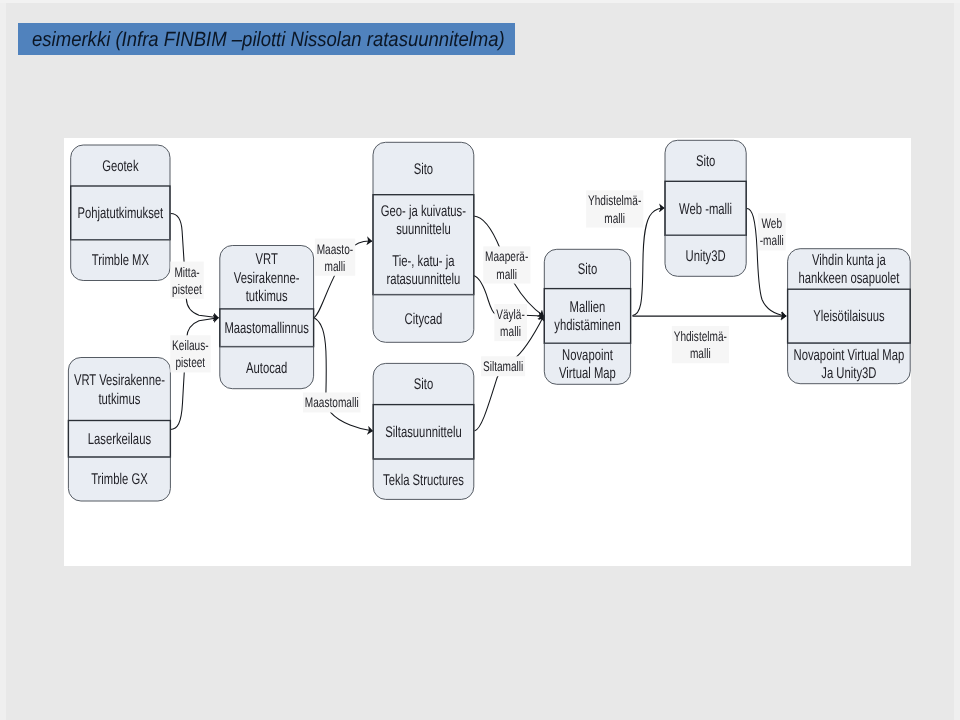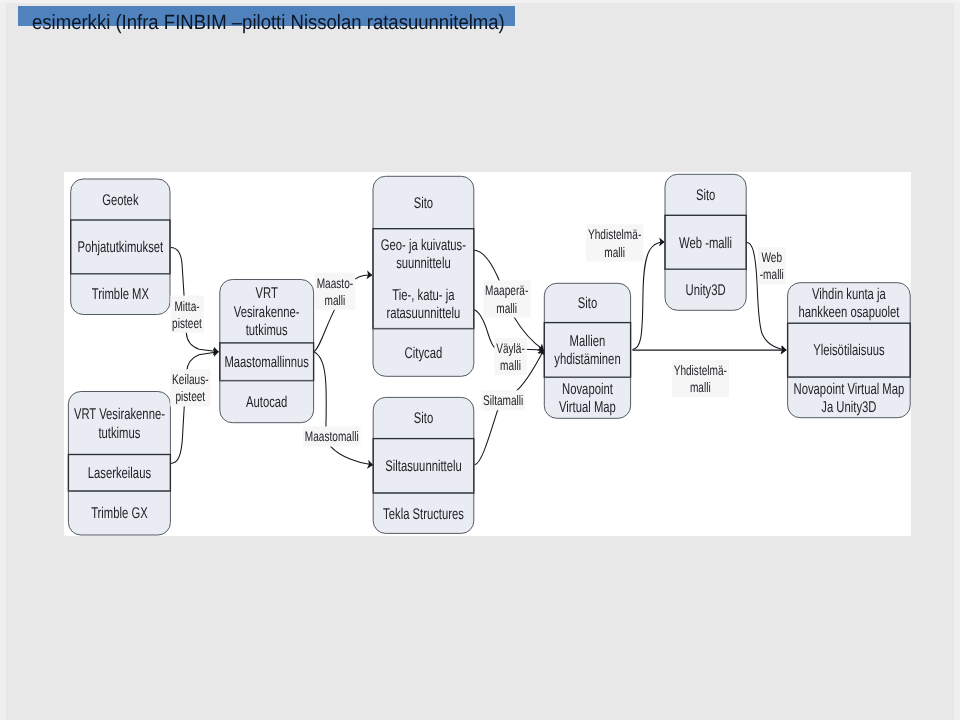--- a/index.html
+++ b/index.html
@@ -1,24 +1,24 @@
 <!DOCTYPE html>
 <html><head>
 <meta charset="utf-8">
 <style>
   html,body{margin:0;padding:0;}
   body{width:960px;height:720px;background:#e8e8e8;font-family:"Liberation Sans",sans-serif;
     overflow:hidden;-webkit-font-smoothing:antialiased;}
   #page-edge-left{position:absolute;left:0;top:0;width:6px;height:720px;background:#efefef;}
   #page-edge-right{position:absolute;left:954px;top:0;width:6px;height:720px;background:#efefef;}
   #page-edge-top{position:absolute;left:0;top:0;width:960px;height:3px;background:#f2f2f2;}
-  #title-bar{position:absolute;left:18px;top:6px;width:497px;height:20px;background:#5082bd;}
+  #title-bar{position:absolute;left:18px;top:23px;width:497px;height:32px;background:#5082bd;font-style:italic;}
   #title-text{position:absolute;left:14px;top:7px;font-size:20.6px;font-weight:normal;
     color:#0b1625;white-space:nowrap;transform:scaleX(0.9);transform-origin:0 0;line-height:1;}
-  #canvas{position:absolute;left:64px;top:138px;width:847px;height:364px;background:#fff;margin-top:34px;}
+  #canvas{position:absolute;left:64px;top:138px;width:847px;height:428px;background:#fff;}
   svg{display:block;}
   svg text, #title-text{ -webkit-font-smoothing:antialiased;
     text-rendering:geometricPrecision; }
   
   #canvas, #title-bar{ will-change: transform; }
 </style>
 </head>
 <body>
 
 <div id="page-edge-left"></div>

